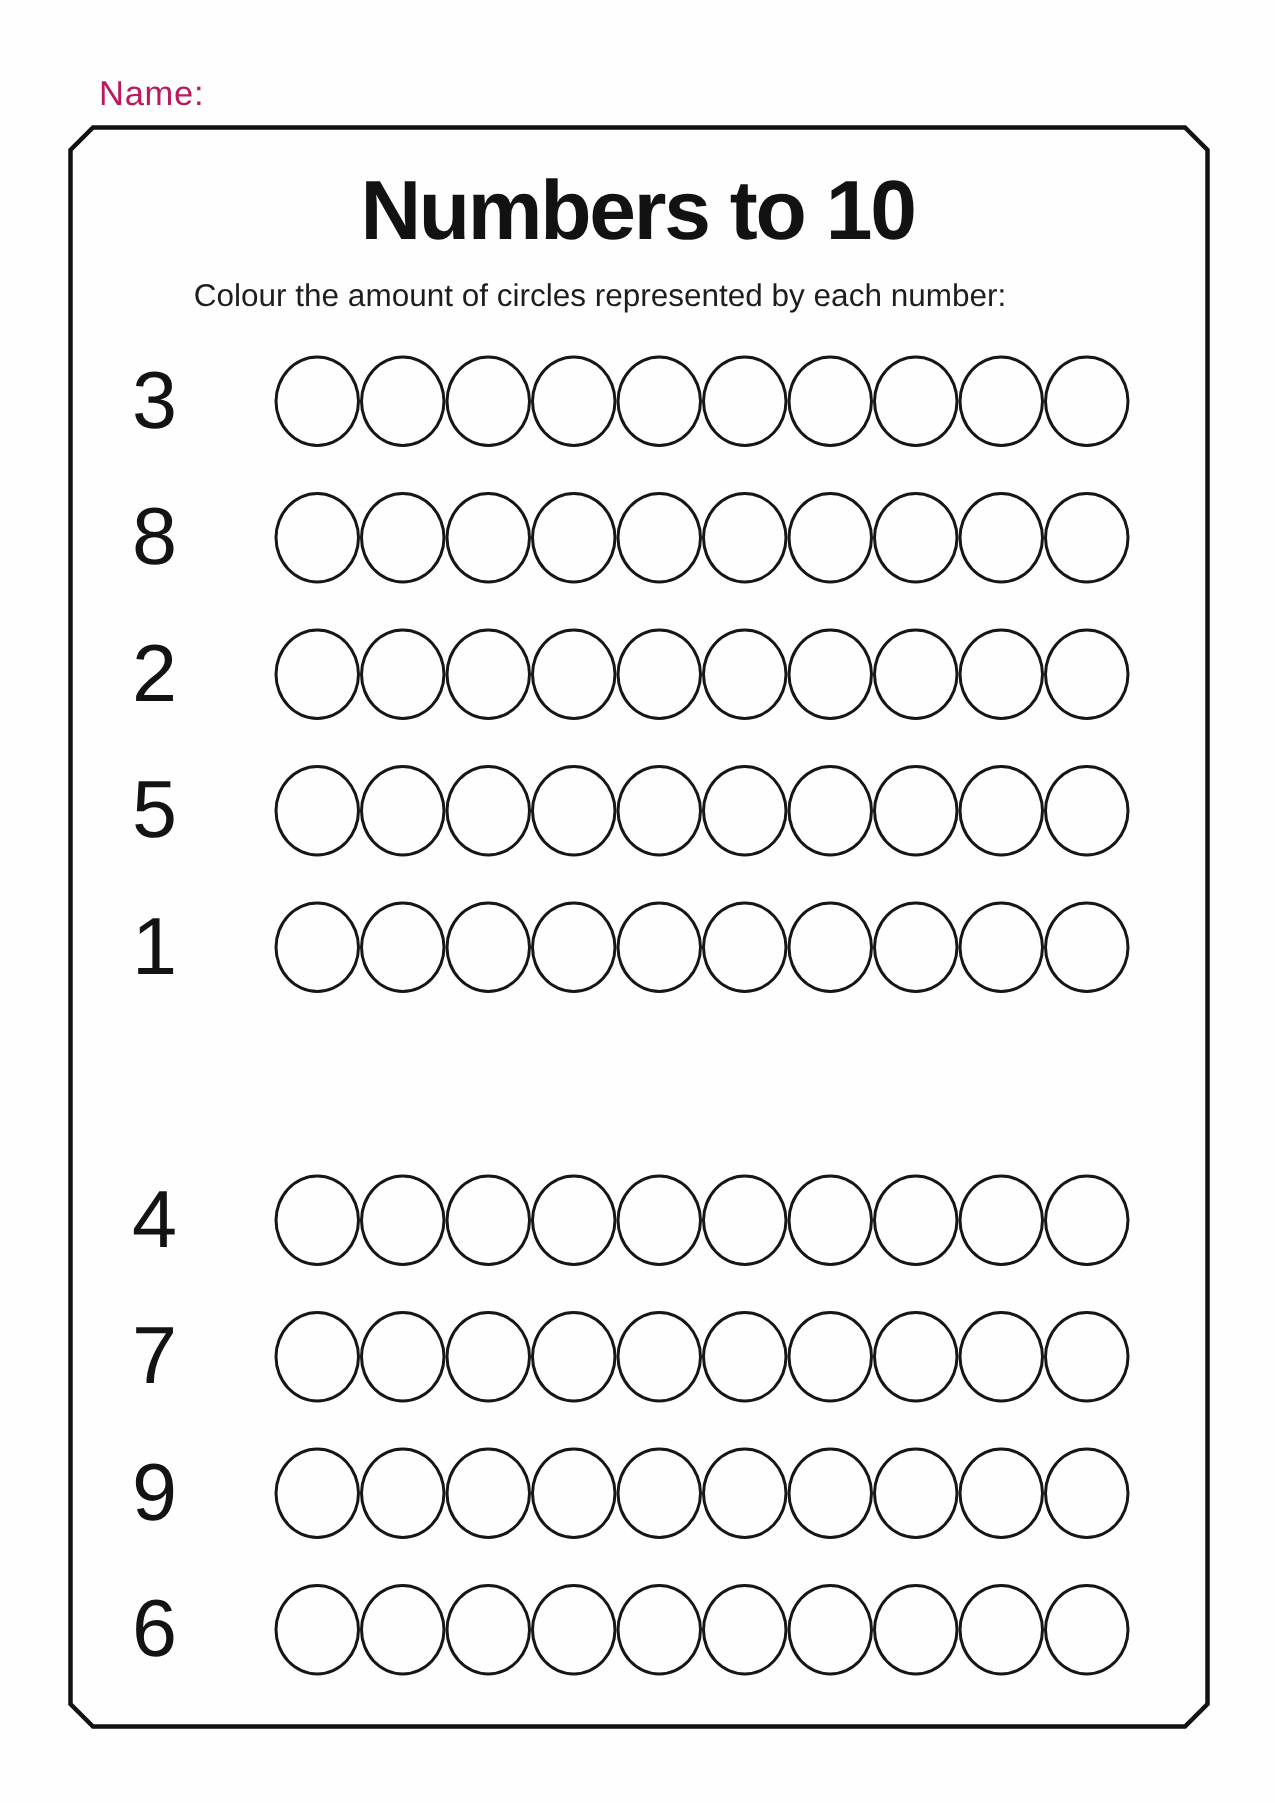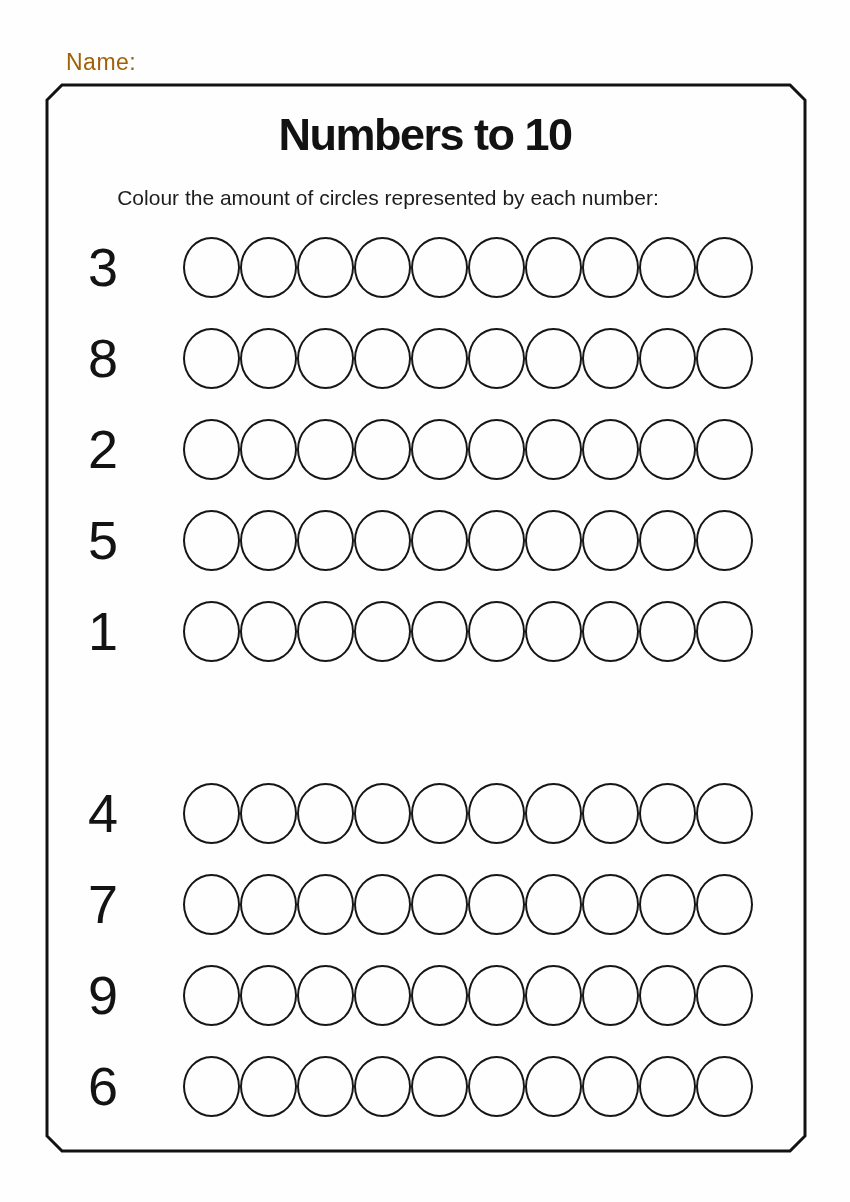--- a/index.html
+++ b/index.html
@@ -14,21 +14,21 @@
     background: #fefefe;
     font-family: "Liberation Sans", "DejaVu Sans", sans-serif;
     color: #111;
   }
   .name-label {
     position: absolute;
     left: 66px;
     top: 49px;
     font-size: 23px;
     letter-spacing: 0.5px;
-    color: #a16207;
+    color: #be185d;
   }
   .frame {
     position: absolute;
     left: 0;
     top: 0;
     width: 850px;
     height: 1202px;
     pointer-events: none;
   }
   .frame polygon {
@@ -37,30 +37,30 @@
     stroke-width: 3;
     stroke-linejoin: miter;
   }
   .title {
     position: absolute;
     top: 112px;
     left: 0;
     width: 850px;
     margin: 0;
     text-align: center;
-    font-size: 45px;
+    font-size: 56px;
     line-height: 1;
     font-weight: 800;
     letter-spacing: -1.5px;
     color: #121212;
   }
   .instruction {
     position: absolute;
     top: 186px;
-    left: 0;
+    left: 12px;
     width: 776px;
     margin: 0;
     text-align: center;
     font-size: 21px;
     line-height: 1.15;
     color: #1d1d1d;
   }
   .rows {
     position: absolute;
     left: 0;

